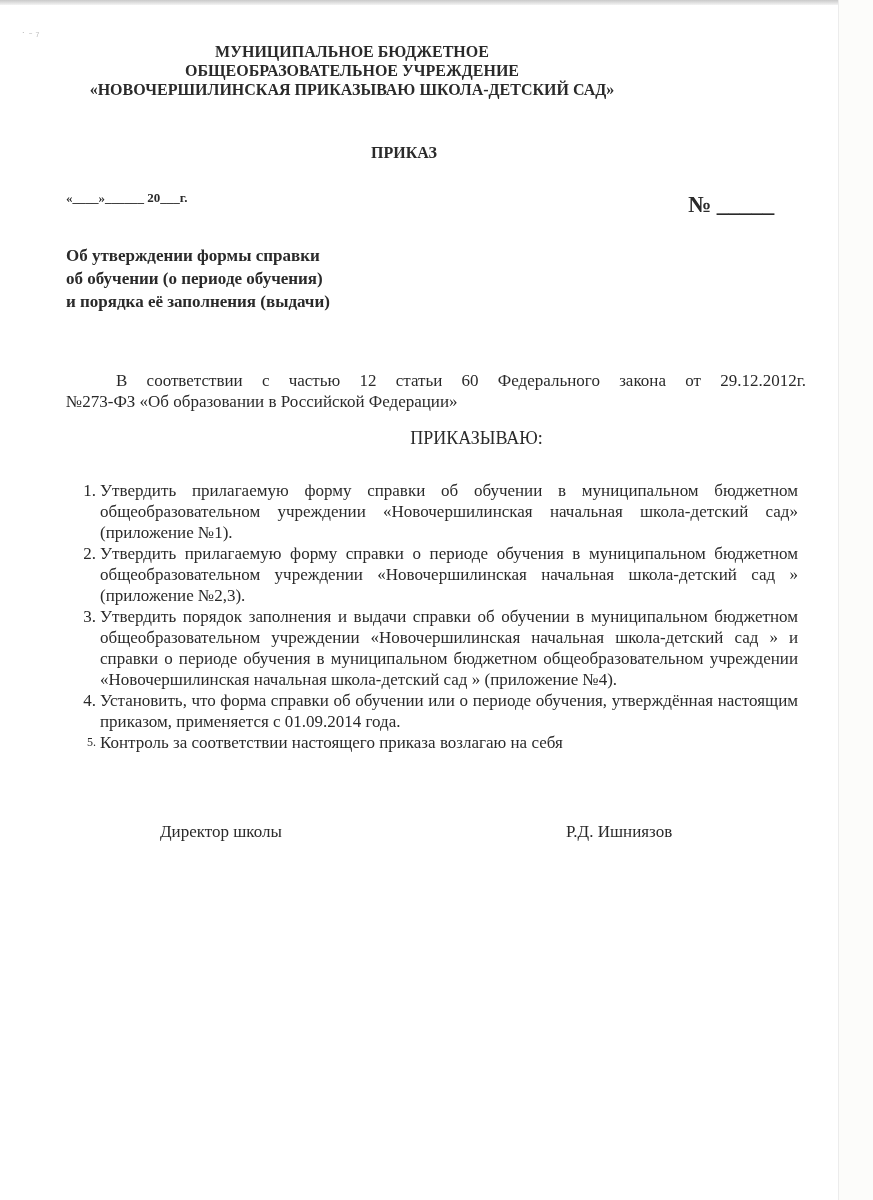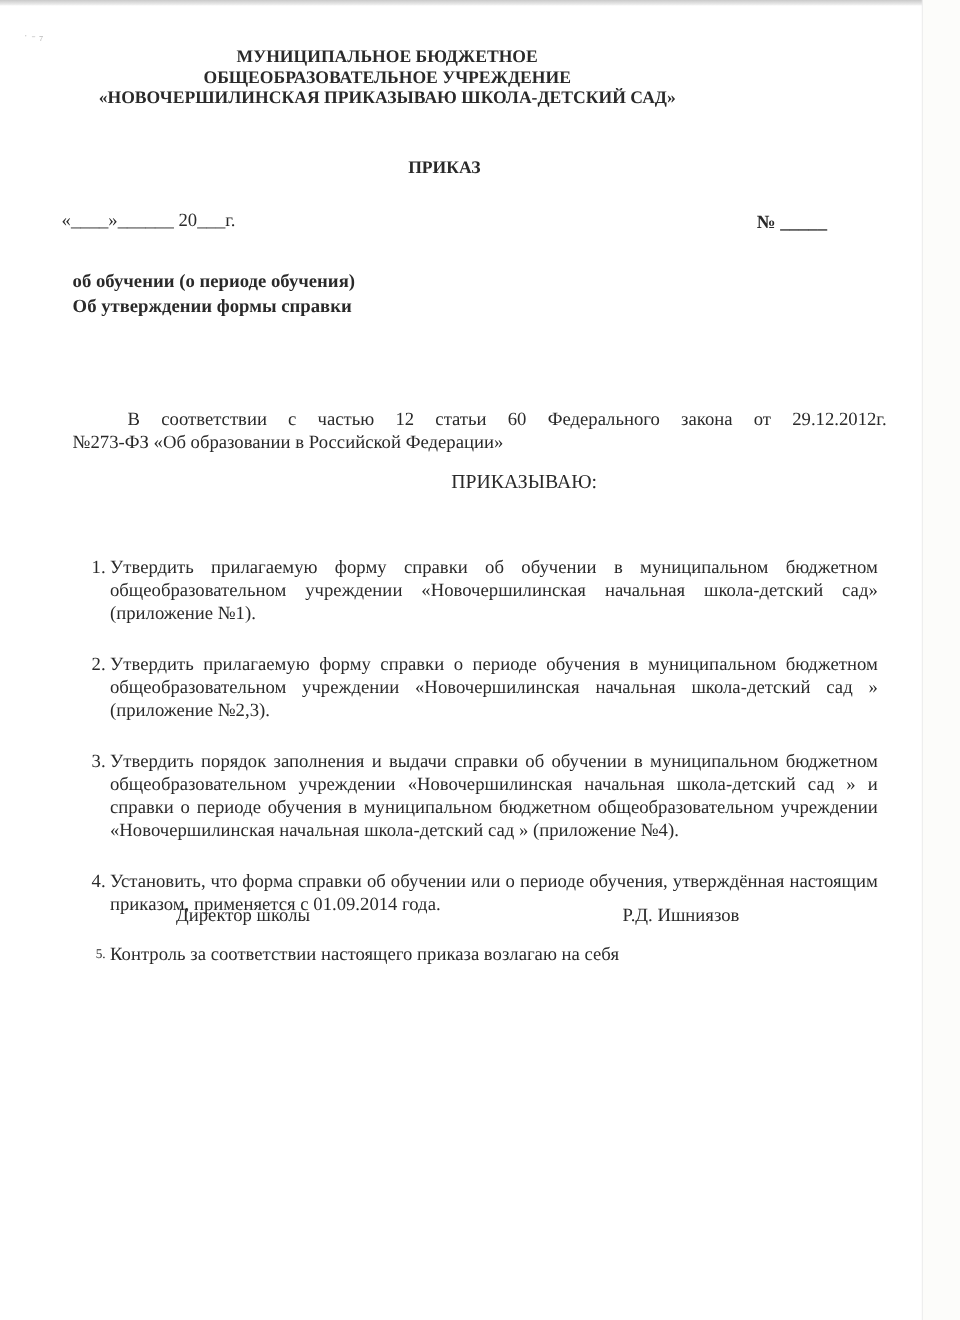--- a/index.html
+++ b/index.html
@@ -12,38 +12,38 @@
   .speck { position: absolute; left: 22px; top: 28px; width: 40px; height: 20px; color: #bbb;
            font-size: 11px; font-family: "Liberation Sans", sans-serif; }
 
   .org { position: absolute; left: 0; width: 704px; top: 42px; text-align: center;
          font-weight: bold; font-size: 16px; line-height: 19px; letter-spacing: 0; }
   .org div { white-space: nowrap; }
 
   .order-title { position: absolute; top: 144px; left: 0; width: 808px; text-align: center;
                  font-weight: bold; font-size: 16px; }
 
-  .date-line { position: absolute; top: 190px; left: 56px; font-weight: normal; font-size: 17px; }
-  .num-line { position: absolute; top: 192px; left: 688px; font-weight: bold; font-size: 17px; }
+  .date-line { position: absolute; top: 190px; left: 66px; font-weight: bold; font-size: 13px; }
+  .num-line { position: absolute; top: 192px; left: 688px; font-weight: bold; font-size: 23px; }
 
   .subject { position: absolute; top: 244px; left: 66px; font-weight: bold; font-size: 17px; line-height: 23px; }
   .subject div { white-space: nowrap; }
 
   .preamble { position: absolute; top: 370px; left: 66px; width: 740px; font-size: 17px; line-height: 21px;
               text-align: justify; }
   .preamble .p1 { text-indent: 50px; text-align-last: justify; white-space: nowrap; display:block; word-spacing: 5px; }
   .preamble .p2 { display:block; }
 
   .decree { position: absolute; top: 428px; left: 0; width: 873px; text-align: center; font-size: 18px; margin-left: 40px; }
 
   .items { position: absolute; top: 480px; left: 70px; width: 728px; font-size: 17px; line-height: 21px; }
   .item { position: relative; padding-left: 30px; margin-bottom: 0; }
   .item .num { position: absolute; left: 0; top: 0; width: 26px; text-align: right; }
   .item .num.small { font-size: 12px; }
-  .item .txt { text-align: justify; display: block; margin-top: 25px; }
+  .item .txt { text-align: justify; display: block; }
 
   .signature { position: absolute; top: 822px; font-size: 17px; font-family: Liberation Serif, serif; }
   .sig-title { left: 160px; }
   .sig-name { left: 566px; }
 </style>
 </head>
 <body>
 
 <div class="scan-top"></div>
 <div class="scan-edge"></div>
@@ -55,22 +55,23 @@
   <div>ОБЩЕОБРАЗОВАТЕЛЬНОЕ УЧРЕЖДЕНИЕ</div>
   <div>«НОВОЧЕРШИЛИНСКАЯ ПРИКАЗЫВАЮ ШКОЛА-ДЕТСКИЙ САД»</div>
 </div>
 
 <div class="order-title">ПРИКАЗ</div>
 
 <div class="date-line">«____»______ 20___г.</div>
 <div class="num-line">№ _____</div>
 
 <div class="subject">
+  <div>Об утверждении формы справки</div>
   <div>об обучении (о периоде обучения)</div>
-  <div>Об утверждении формы справки</div>
+  <div>и порядка её заполнения (выдачи)</div>
 </div>
 
 <div class="preamble">
   <span class="p1">В соответствии с частью 12 статьи 60 Федерального закона от 29.12.2012г.</span>
   <span class="p2">№273-ФЗ «Об образовании в Российской Федерации»</span>
 </div>
 
 <div class="decree">ПРИКАЗЫВАЮ:</div>
 
 <div class="items">

